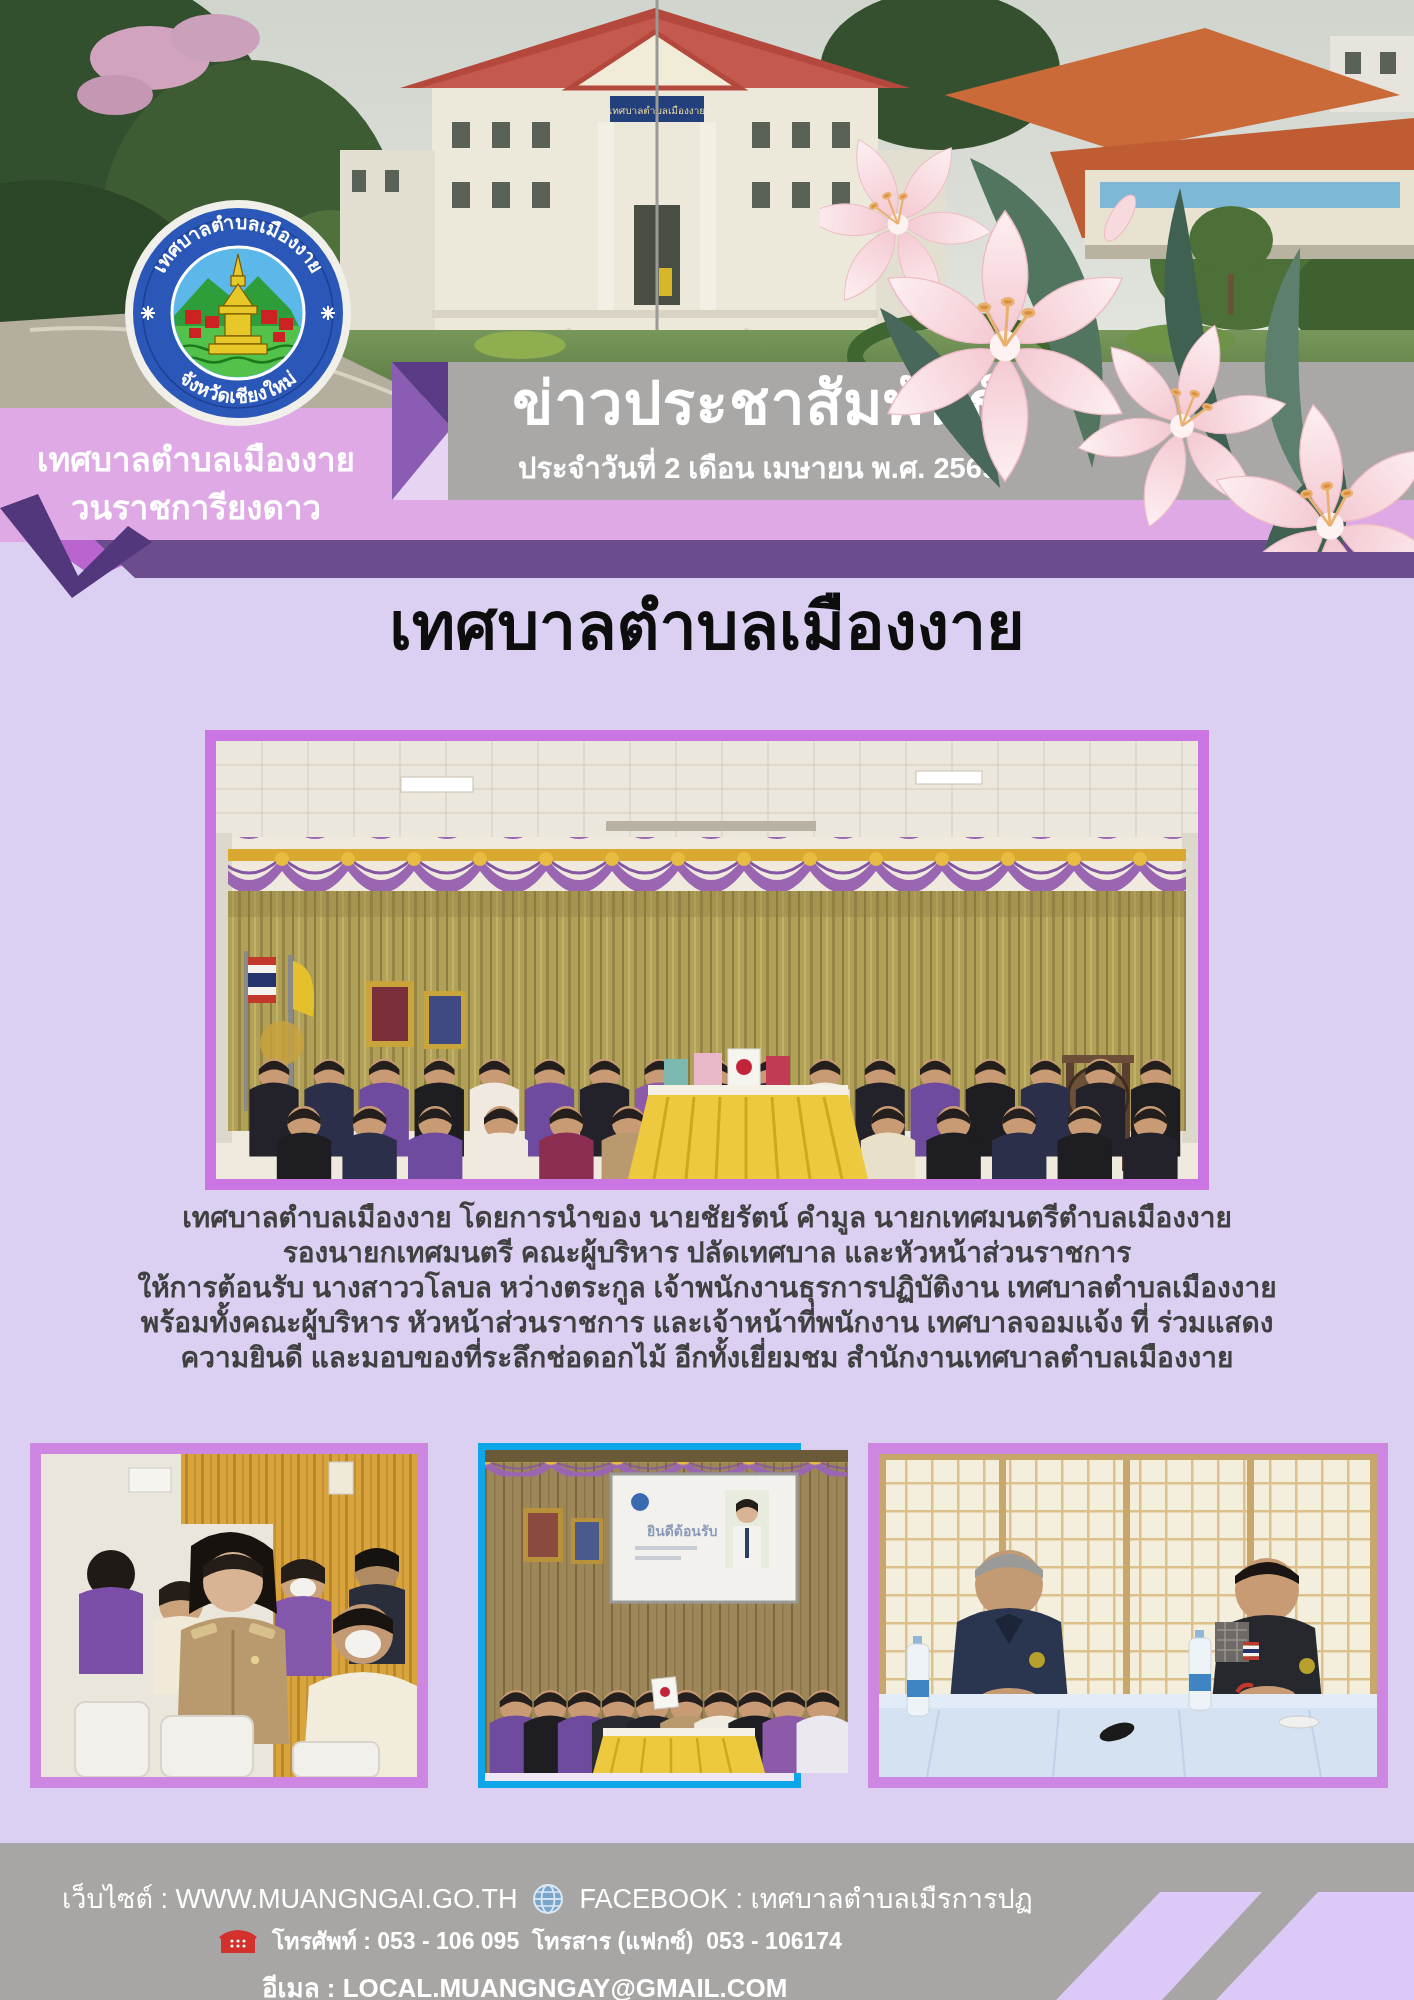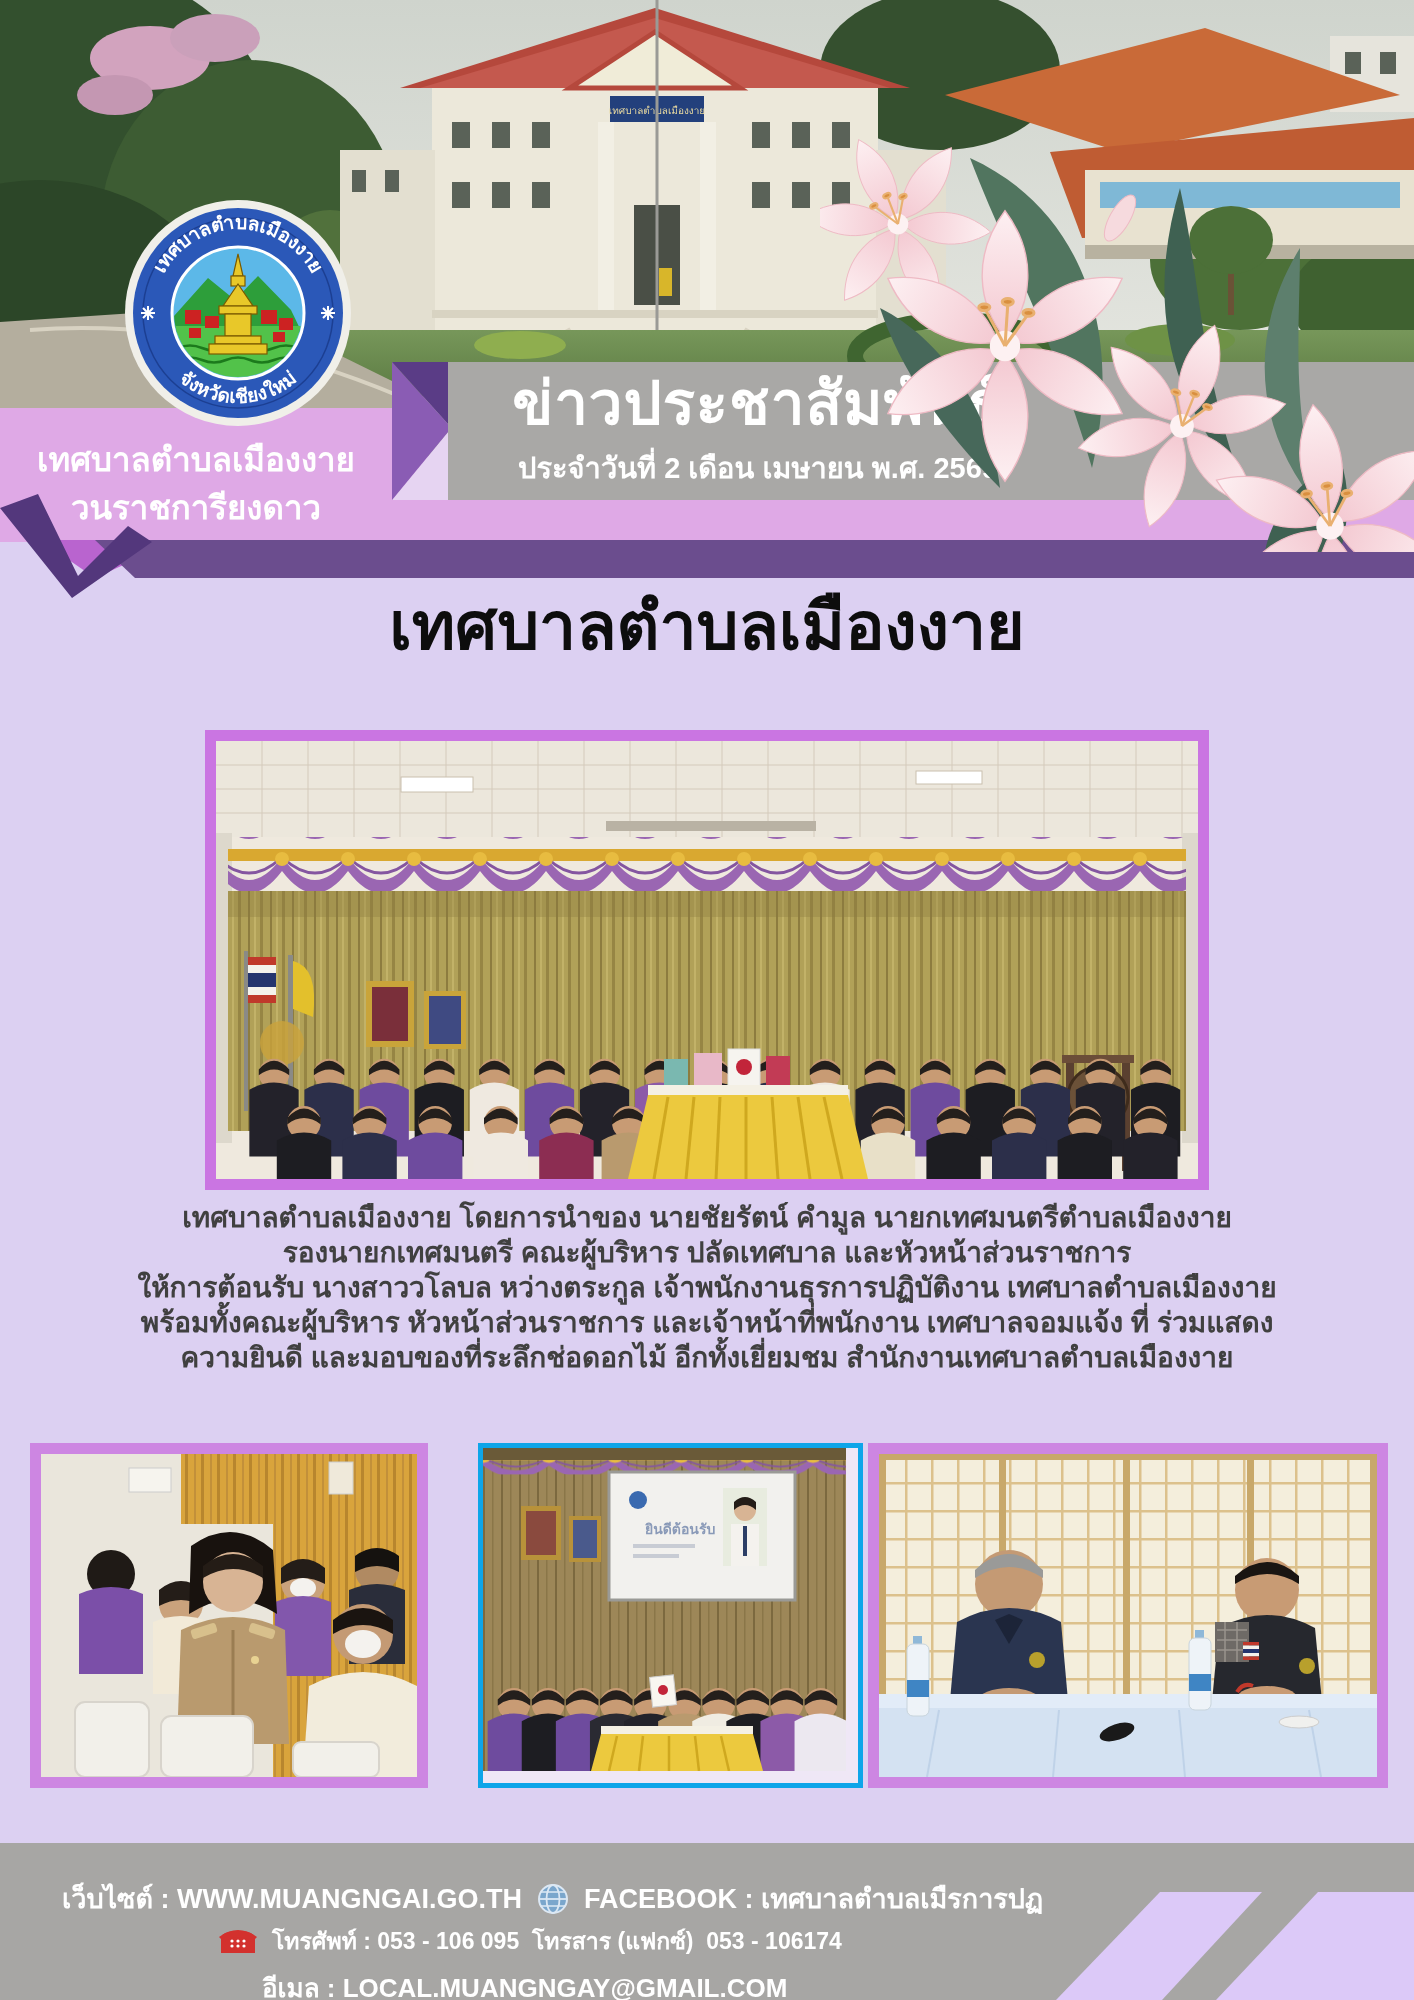--- a/index.html
+++ b/index.html
@@ -24,30 +24,30 @@
   .deco-band{left:0;top:490px;width:1414px;height:110px;z-index:4;}
   .flowers{left:820px;top:128px;width:594px;height:424px;z-index:8;pointer-events:none;}
   .tri-wrap{left:392px;top:362px;width:56px;height:138px;z-index:5;}
   
   .headline{left:0;top:578px;width:1414px;text-align:center;color:#0d0d0d;
     font-size:66px;font-weight:800;line-height:96px;}
   
   .photo-frame{box-sizing:border-box;background:#efe7f6;}
   .main-photo{left:205px;top:730px;width:1004px;height:460px;border:11px solid #ca75e2;}
   .photo-left{left:30px;top:1443px;width:398px;height:345px;border:11px solid #cd86e2;}
-  .photo-mid{left:478px;top:1443px;width:385px;height:345px;border:5px solid #0ea5e9;}
+  .photo-mid{left:478px;top:1443px;width:323px;height:345px;border:7px solid #0ea5e9;}
   .photo-right{left:868px;top:1443px;width:520px;height:345px;border:11px solid #cd86e2;}
   .photo-frame svg{display:block;}
   
   .article{left:40px;top:1200px;width:1334px;text-align:center;color:#404040;
     font-size:28px;font-weight:700;line-height:35px;}
   
   .footer{left:0;top:1843px;width:1414px;height:157px;background:#a7a6a4;color:#ffffff;}
   .f-line{position:absolute;display:flex;align-items:center;gap:14px;white-space:pre;}
-  .f1{left:62px;top:34px;font-size:27px;font-weight:700;}
+  .f1{left:62px;top:34px;font-size:27px;font-weight:400;}
   .f2{left:218px;top:80px;font-size:23px;font-weight:600;}
   .f3{left:262px;top:124px;font-size:26px;font-weight:600;}
   .f-stripes{position:absolute;right:0;top:0;width:420px;height:157px;}
 </style>
 </head>
 <body>
 
 <svg width="0" height="0" style="position:absolute" aria-hidden="true">
   <defs>
     <g id="psn">

